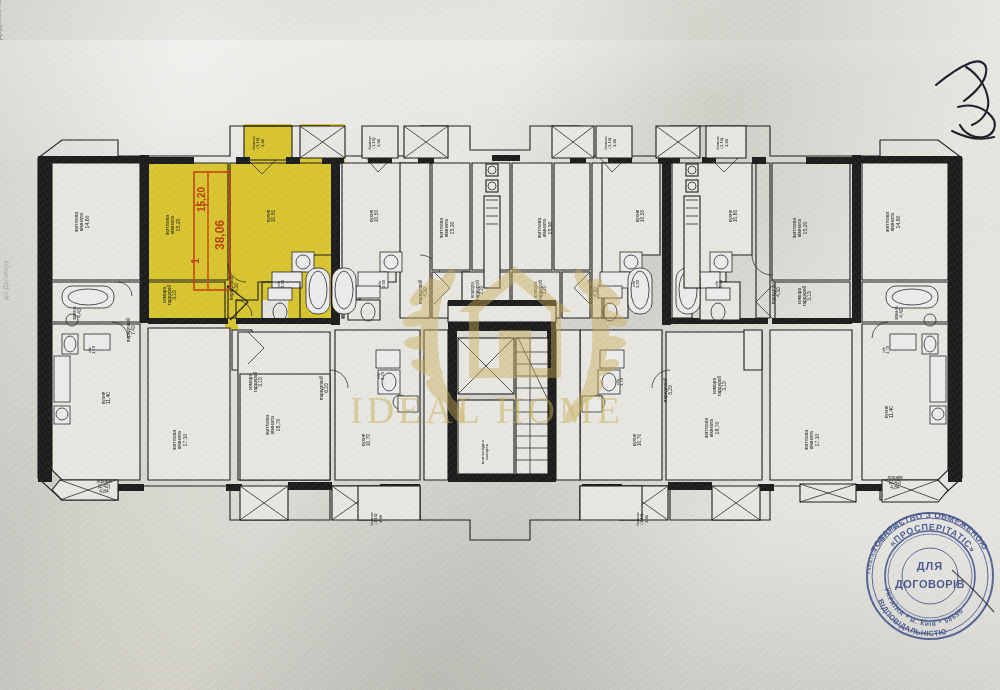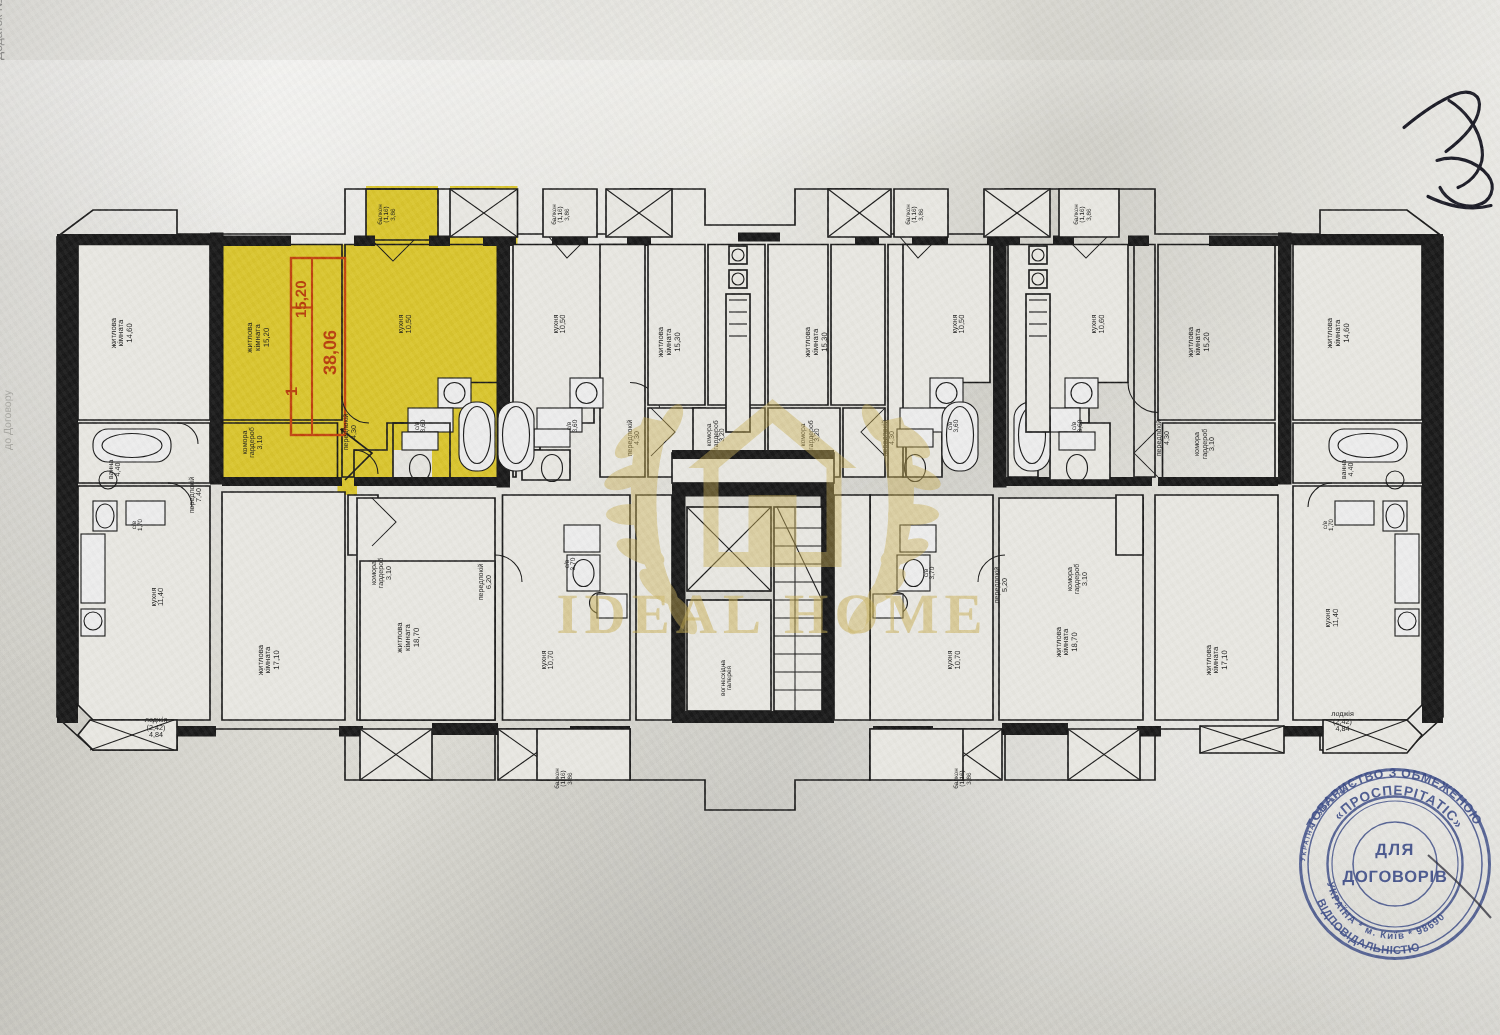--- a/index.html
+++ b/index.html
@@ -35,22 +35,22 @@
   
   .lbl{position:absolute;white-space:nowrap;color:#1c1c1c;
        font-family:"Liberation Sans",sans-serif;line-height:1.02;
        transform-origin:center center;text-align:center;}
   .lbl .l1{display:block;}
   .lbl .l2{display:block;}
   .lbl .l3{display:block;}
 
   
   #wm{position:absolute;left:395px;top:238px;width:240px;height:225px;pointer-events:none;opacity:.80;}
-  #wm .wmtext{position:absolute;left:-45px;top:150px;width:330px;text-align:center;
-    font-family:"Liberation Serif",serif;font-weight:bold;font-size:38px;letter-spacing:4px;
+  #wm .wmtext{position:absolute;left:-45px;top:150px;width:330px;
+    font-family:"Liberation Serif",serif;font-weight:normal;font-size:38px;letter-spacing:4px;
     color:#c8ae52;opacity:.62;}
 
   
   #stamp{position:absolute;left:856px;top:500px;width:148px;height:148px;pointer-events:none;}
 
   
   #sig{position:absolute;left:930px;top:45px;width:80px;height:115px;pointer-events:none;}
 
   
   #ltext{position:absolute;left:-6px;top:40px;width:110px;

